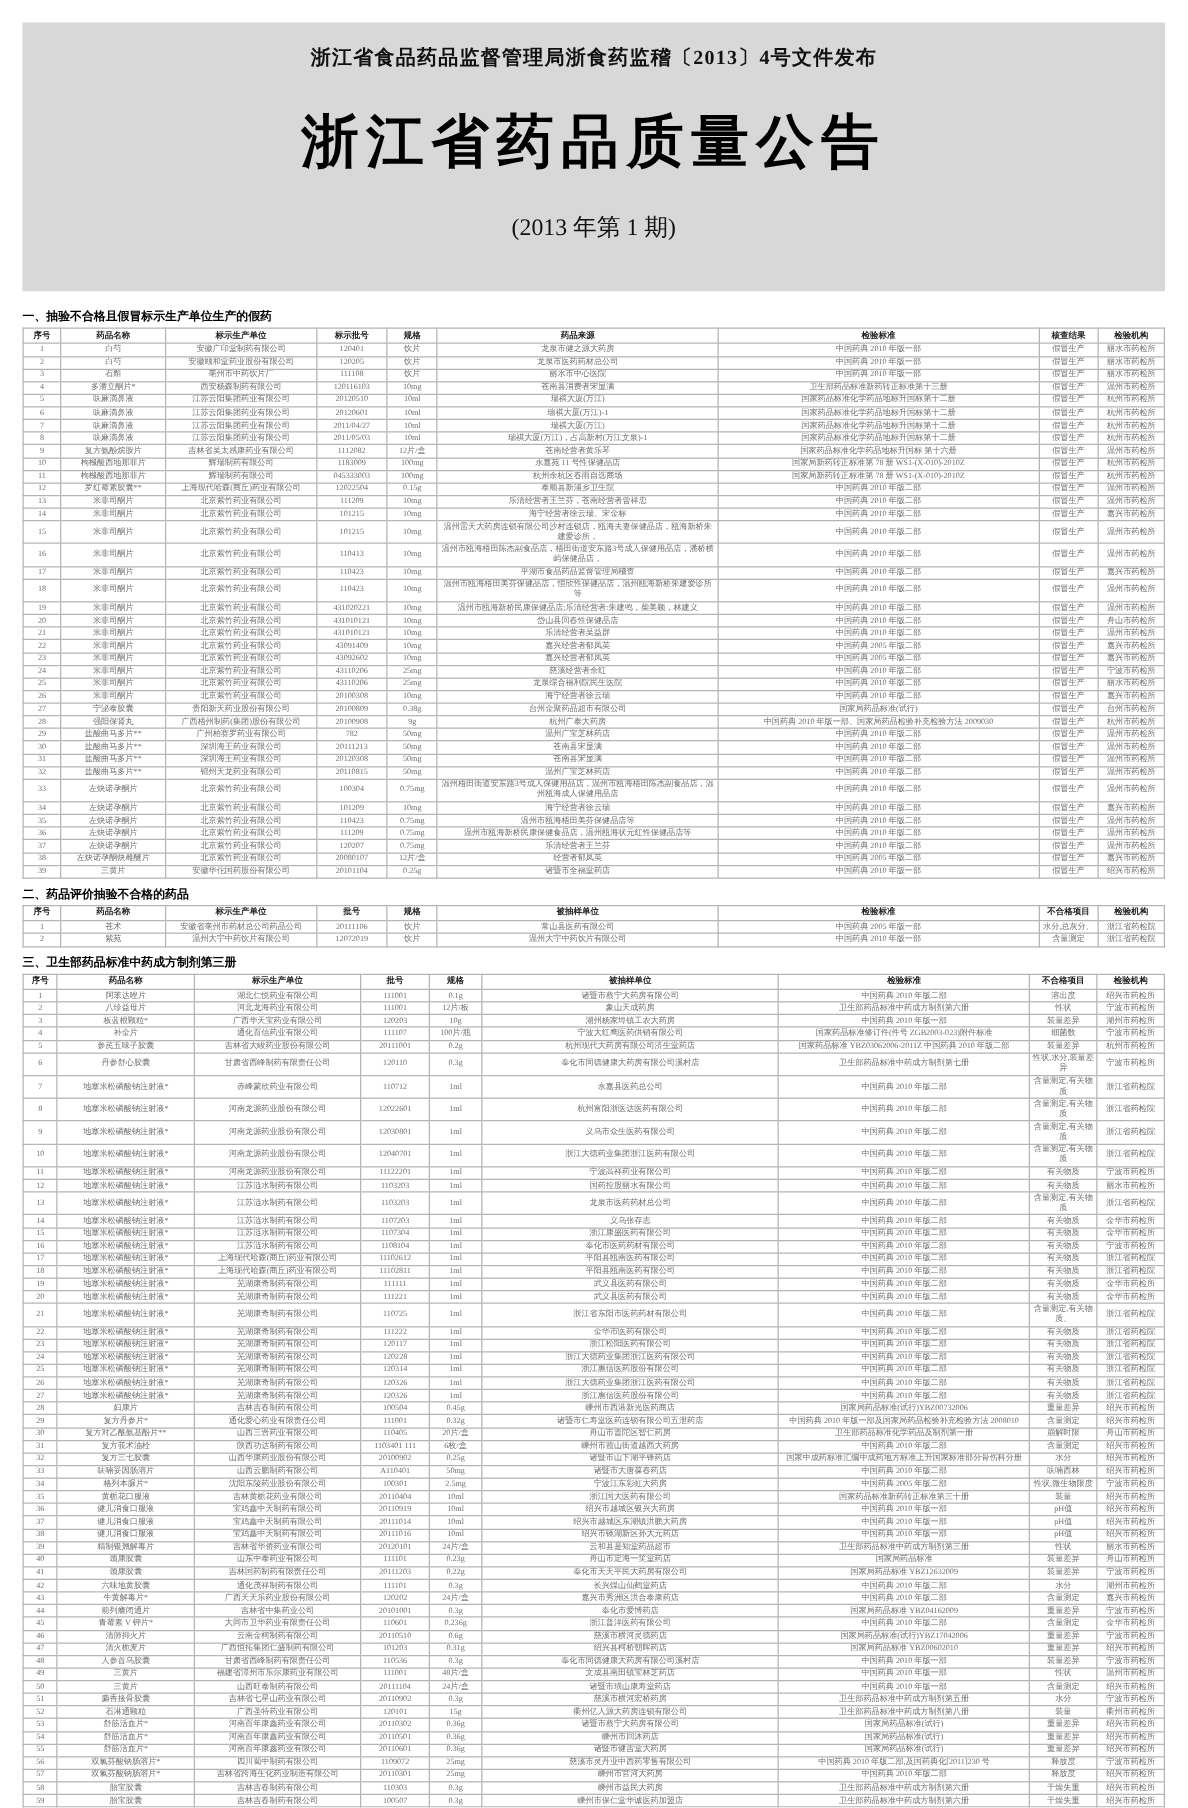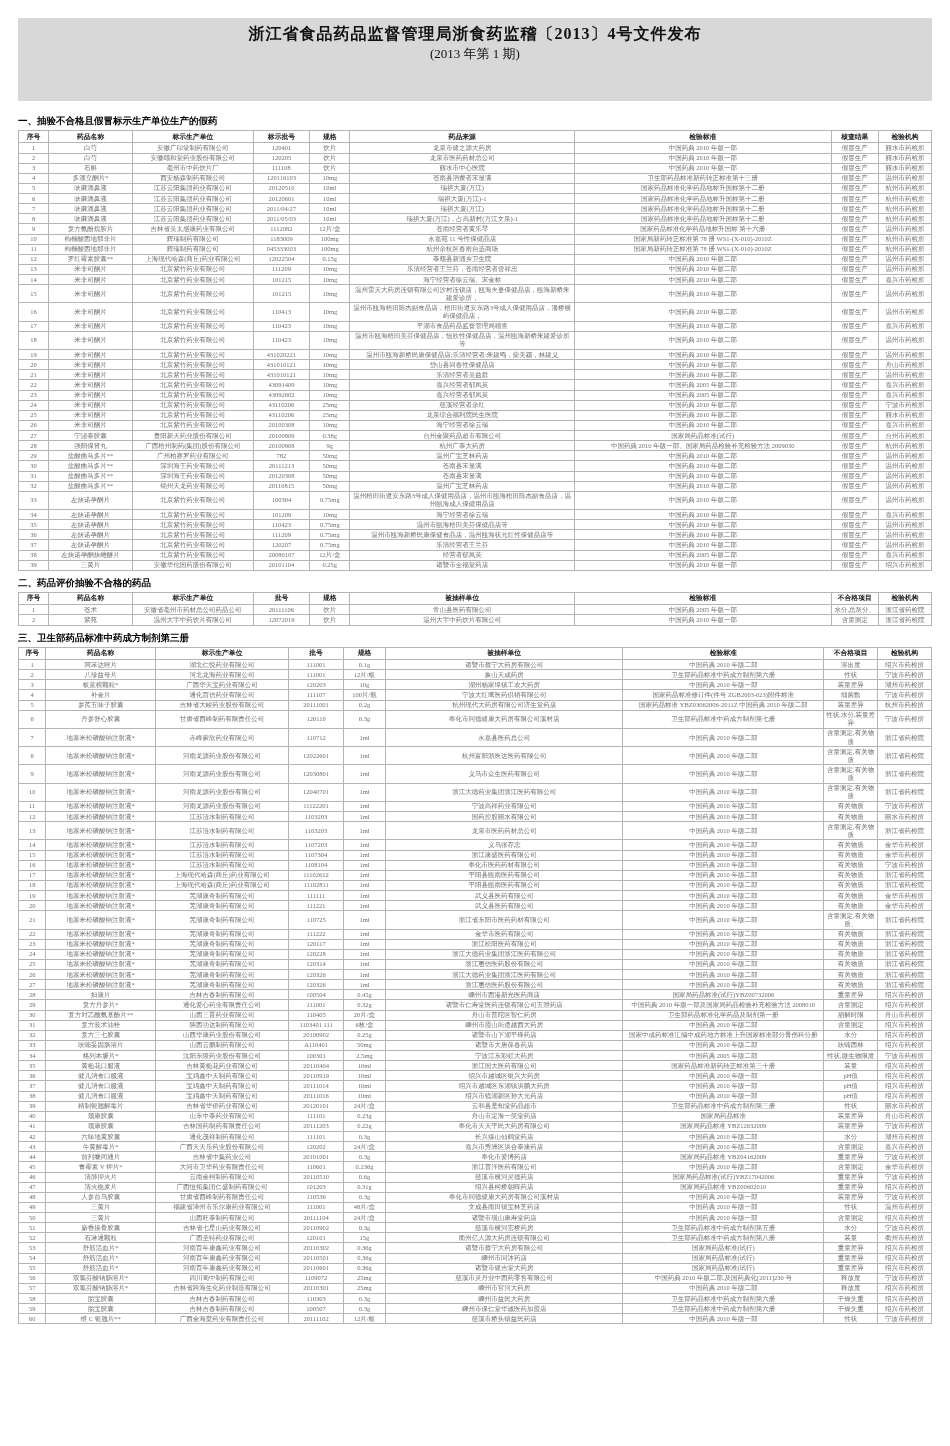--- a/index.html
+++ b/index.html
@@ -5,33 +5,33 @@
   * { box-sizing: border-box; }
   html,body { margin:0; padding:0; background:#ffffff; }
   body {
     width:950px; height:1446px; overflow:hidden;
     font-family:"Liberation Serif","DejaVu Serif",serif;
     color:#222;
   }
   .page { padding:18px 18px 0 18px; }
   .masthead {
     background:#d8d8d8;
-    padding:6px 10px 38px 10px;
+    padding:18px 10px 38px 10px;
     text-align:center;
     margin-bottom:14px;
   }
   .mast-topline {
     font-size:16px; font-weight:bold; color:#111;
     letter-spacing:1px;
   }
   .mast-title {
     font-size:46px; font-weight:bold; color:#000;
     margin:26px 0 24px 0; letter-spacing:6px;
   }
-  .mast-issue { font-size:13px; color:#111; }
+  .mast-issue { font-size:19px; color:#111; }
   .section { margin-top:6px; }
   .section-heading {
     font-size:9.5px; font-weight:bold; color:#000;
     margin:0 0 2px 0;
   }
   table.doc {
     width:100%; border-collapse:collapse; table-layout:fixed;
     font-size:6.5px; line-height:1.25;
   }
   table.doc th, table.doc td {
@@ -48,20 +48,21 @@
   table.doc td { color:#6e6e6e; }
   table.doc td:nth-child(2) { color:#6e6e6e; }
 </style>
 </head>
 <body>
 
 <div class="page">
 
   <div class="masthead">
     <div class="mast-topline">浙江省食品药品监督管理局浙食药监稽〔2013〕4号文件发布</div>
+    <div class="mast-title">浙江省药品质量公告</div>
     <div class="mast-issue">(2013 年第 1 期)</div>
   </div>
 
   <div class="section">
     <h2 class="section-heading">一、抽验不合格且假冒标示生产单位生产的假药</h2>
     <table class="doc">
         <colgroup>
           <col style="width: 3.3%;">
           <col style="width: 9.2%;">
           <col style="width: 13.2%;">

